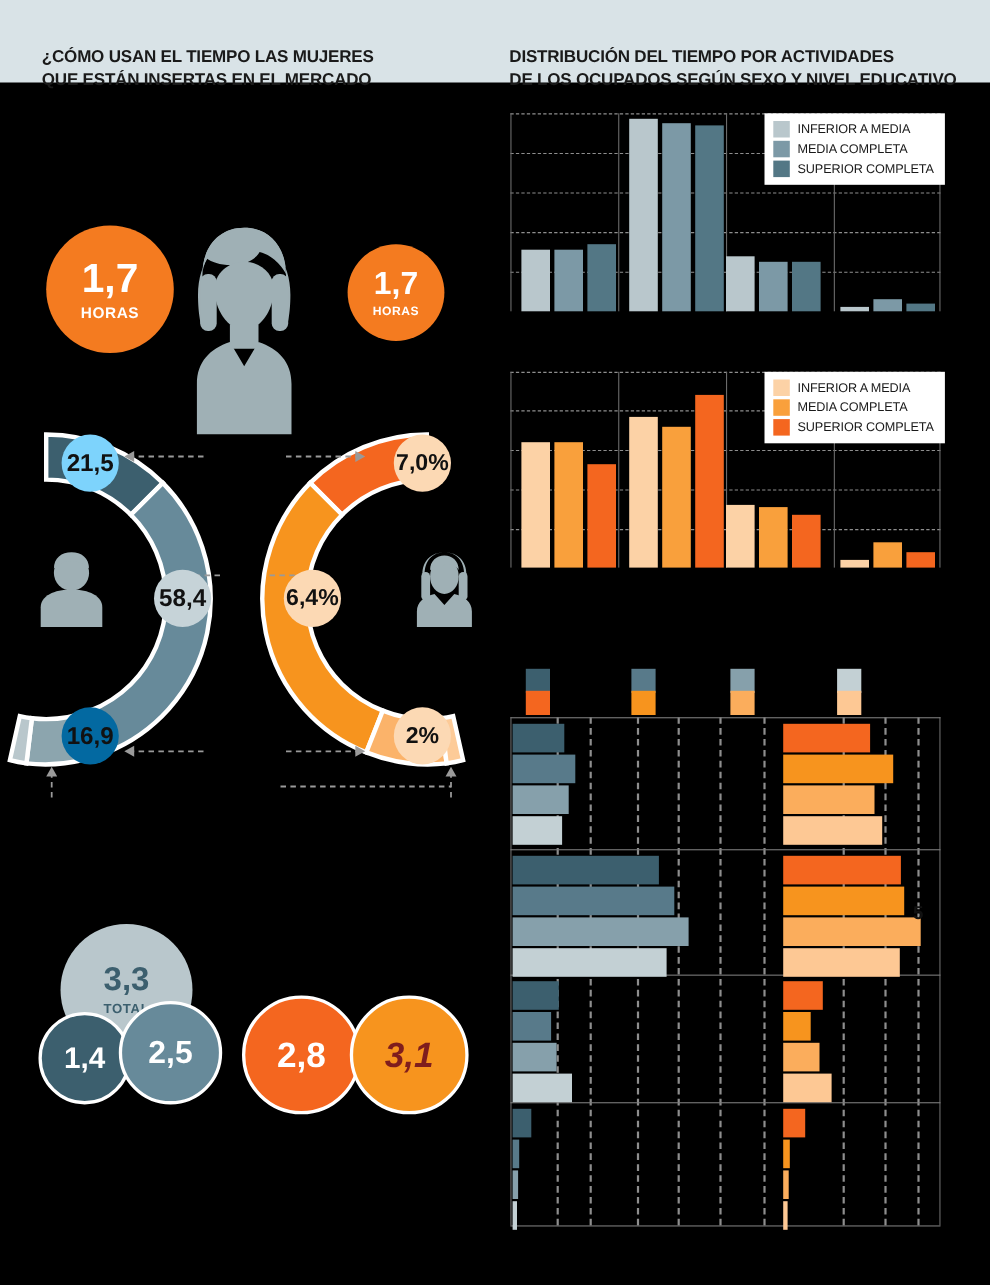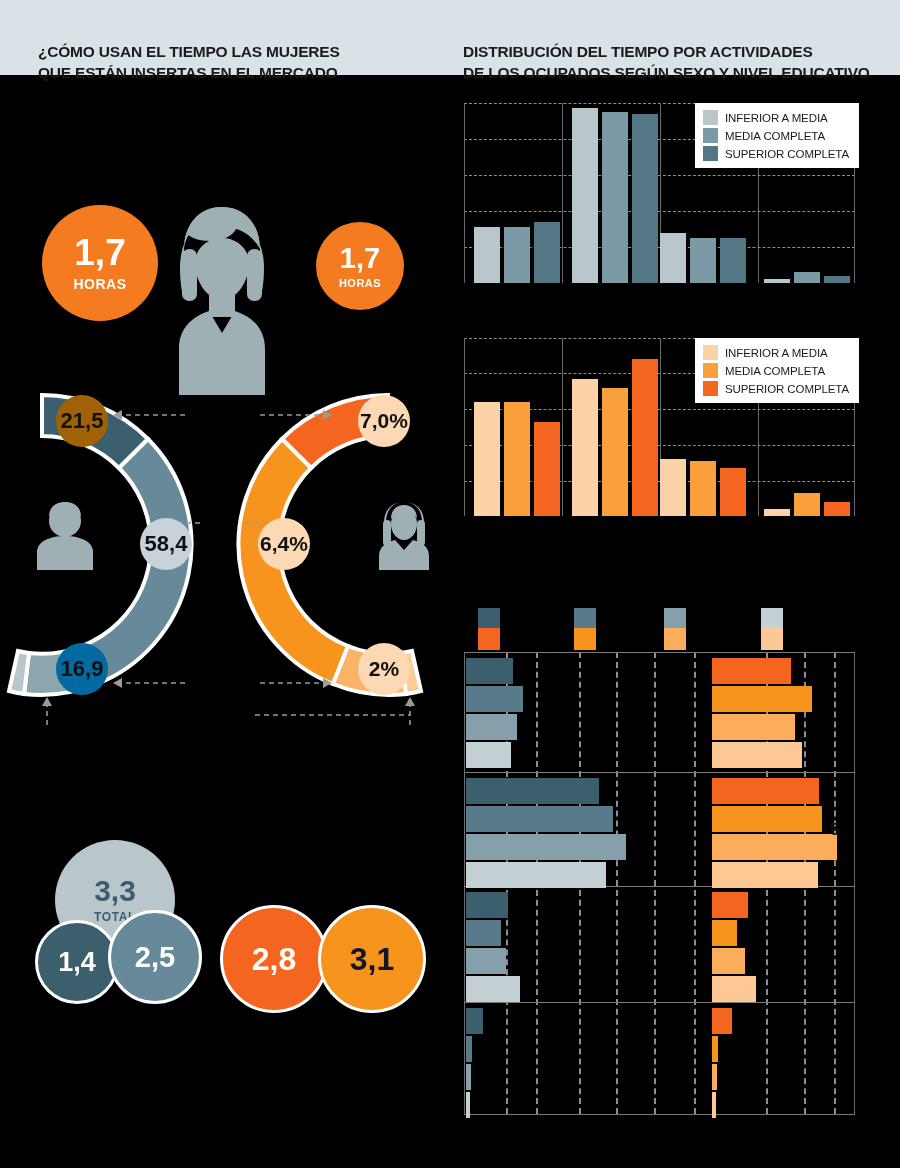--- a/index.html
+++ b/index.html
@@ -157,21 +157,21 @@
         <path d="M113 308 l9 -5 v10 z"></path>
       <path d="M175 181 l-5 -9 h10 z"></path>
       <path d="M332 40 l-9 -5 v10 z"></path>
         <path d="M332 308 l-9 -5 v10 z"></path>
       <path d="M270 181 l-5 -9 h10 z"></path>
       <path d="M47 322 l-5 9 h10 z"></path>
         <path d="M410 322 l-5 9 h10 z"></path>
     </g>
   </svg>
 
-  <div class="lblbubble" style="left:56px;top:20px;width:52px;height:52px;background:#a16207;font-size:22px;">
+  <div class="lblbubble" style="left:56px;top:20px;width:52px;height:52px;background:#7dd3fc;font-size:22px;">
     <span>21,5</span>
   </div>
   <div class="lblbubble" style="left:140px;top:143px;width:52px;height:52px;background:#c6d3d8;font-size:22px;">
     <span>58,4</span>
   </div>
   <div class="lblbubble" style="left:56px;top:268px;width:52px;height:52px;background:#0369a1;font-size:22px;">
     <span>16,9</span>
   </div>
 
   <div class="lblbubble" style="left:358px;top:20px;width:52px;height:52px;background:#fcd9b4;font-size:21px;">
@@ -194,21 +194,21 @@
   <div class="bub" style="left:35px;top:110px;width:78px;height:78px;background:#3c5f6e;color:#fff;border:3px solid #fff;">
     <span class="v" style="font-size:27px;">1,4</span>
   </div>
   <div class="bub" style="left:108px;top:100px;width:88px;height:88px;background:#678a9a;color:#fff;border:3px solid #fff;">
     <span class="v" style="font-size:29px;">2,5</span>
   </div>
 
   <div class="bub" style="left:220px;top:95px;width:102px;height:102px;background:#f4661f;color:#fff;border:3px solid #fff;">
     <span class="v" style="font-size:32px;text-align:right;">2,8</span>
   </div>
-  <div class="bub" style="left:318px;top:95px;width:102px;height:102px;background:#f7941e;color:#0f172a;border:3px solid #fff;">
+  <div class="bub" style="left:318px;top:95px;width:102px;height:102px;background:#f7941e;color:#7f1d1d;border:3px solid #fff;font-style:italic;">
     <span class="v" style="font-size:32px;">3,1</span>
   </div>
 </div>
 
 <div class="panel" id="chart-blue" style="left:464px;top:103px;width:391px;height:180px;">
   <div class="gridline gh" style="left:0;top:0;width:391px;"></div>
   <div class="gridline gh" style="left:0;top:36px;width:391px;"></div>
   <div class="gridline gh" style="left:0;top:72px;width:391px;"></div>
   <div class="gridline gh" style="left:0;top:108px;width:391px;"></div>
   <div class="gridline gh" style="left:0;top:144px;width:391px;"></div>

